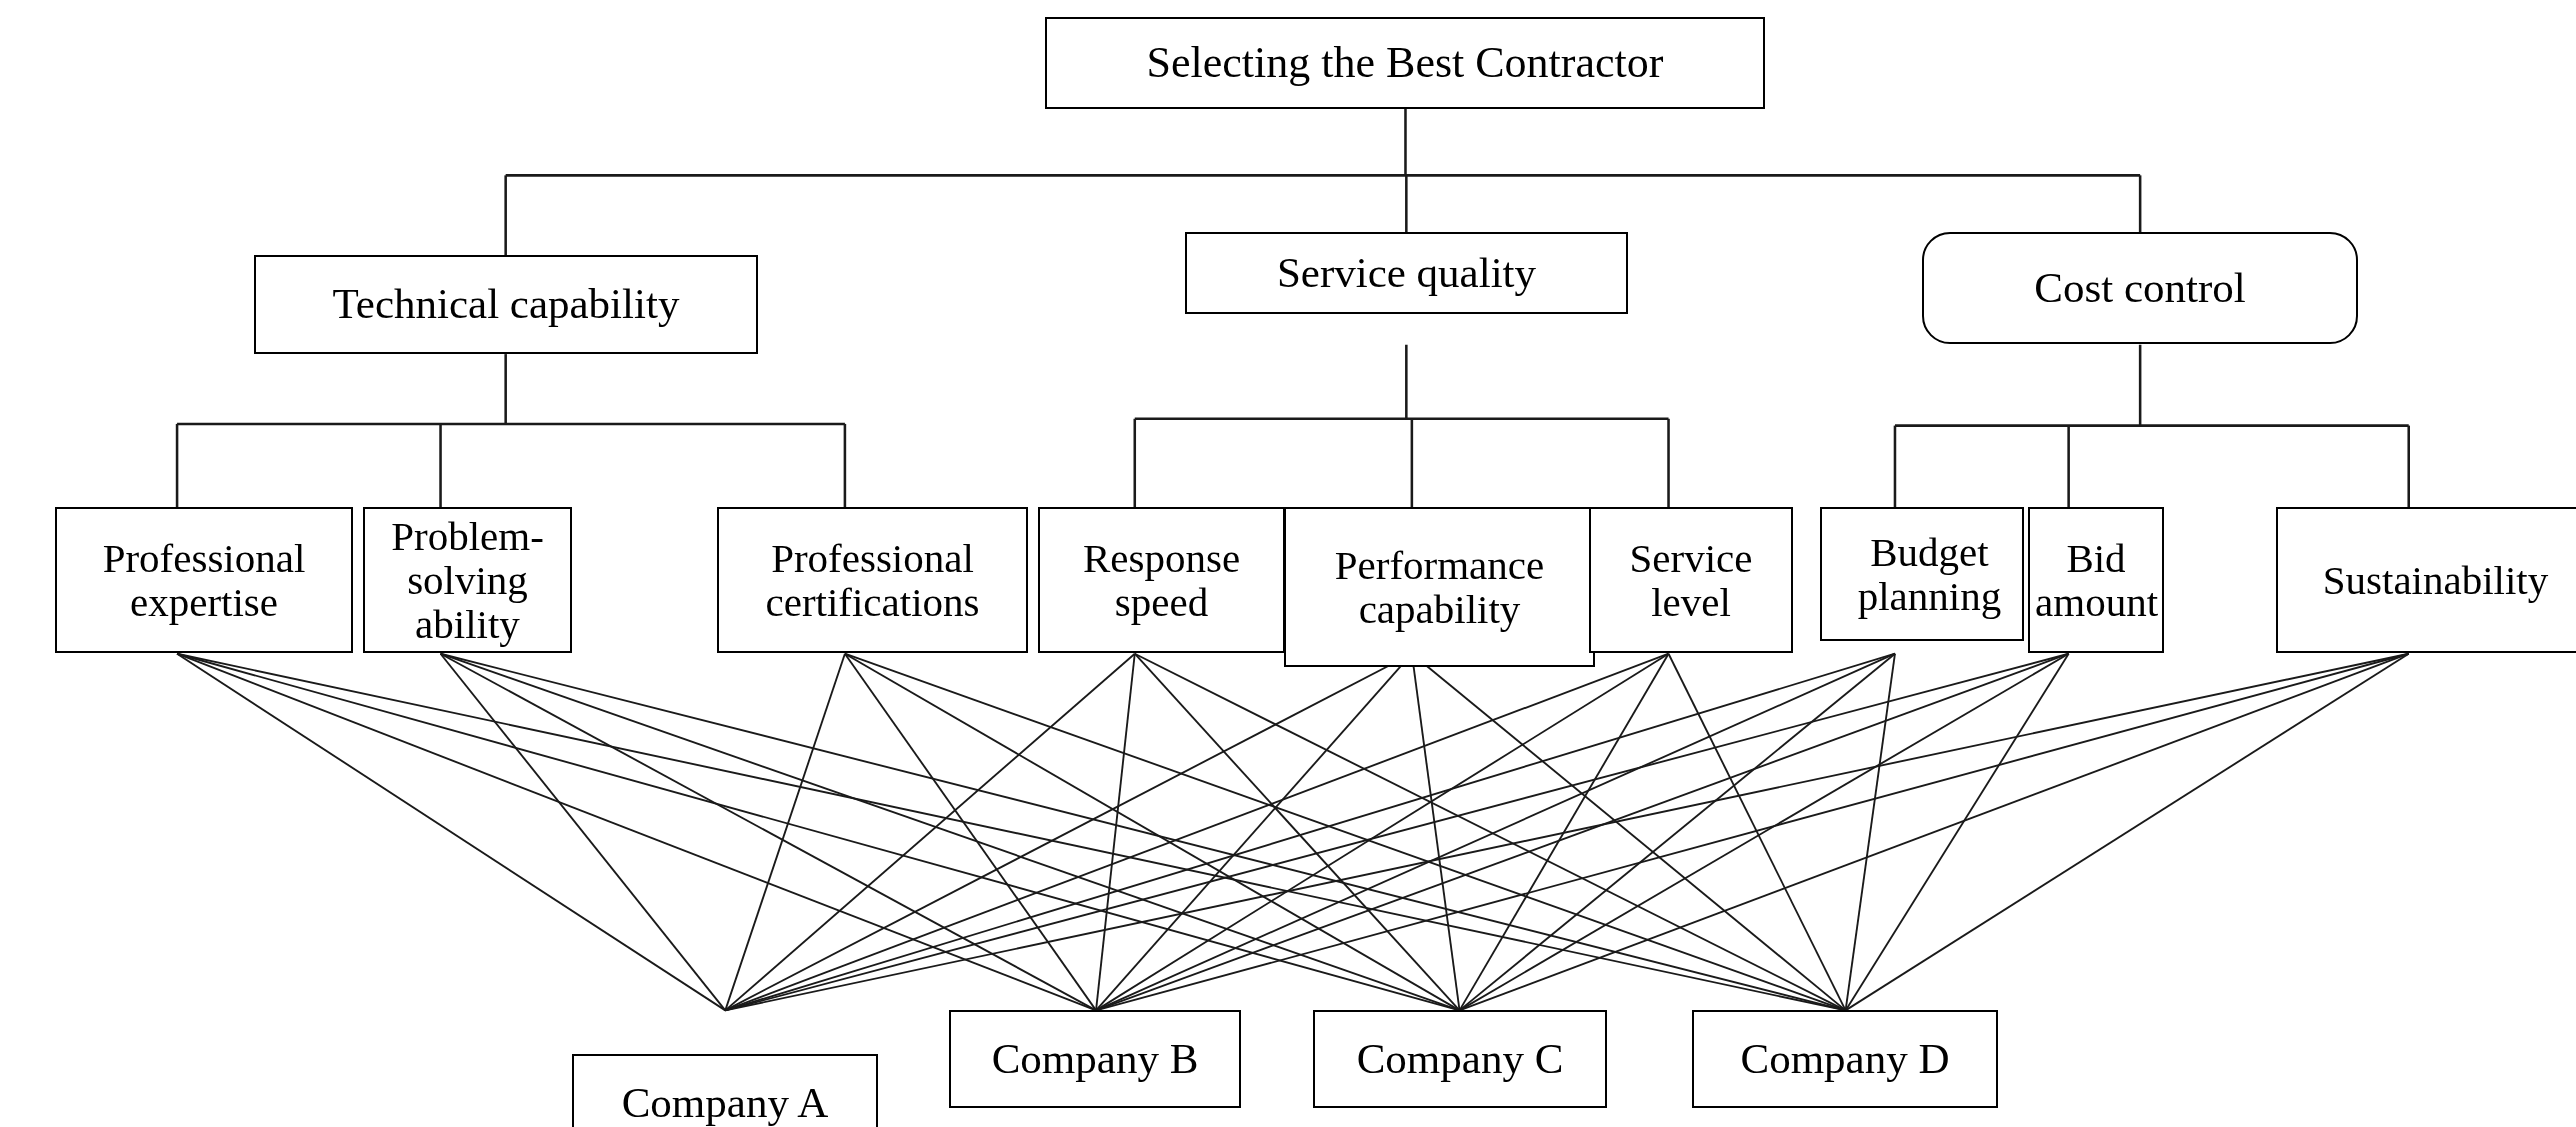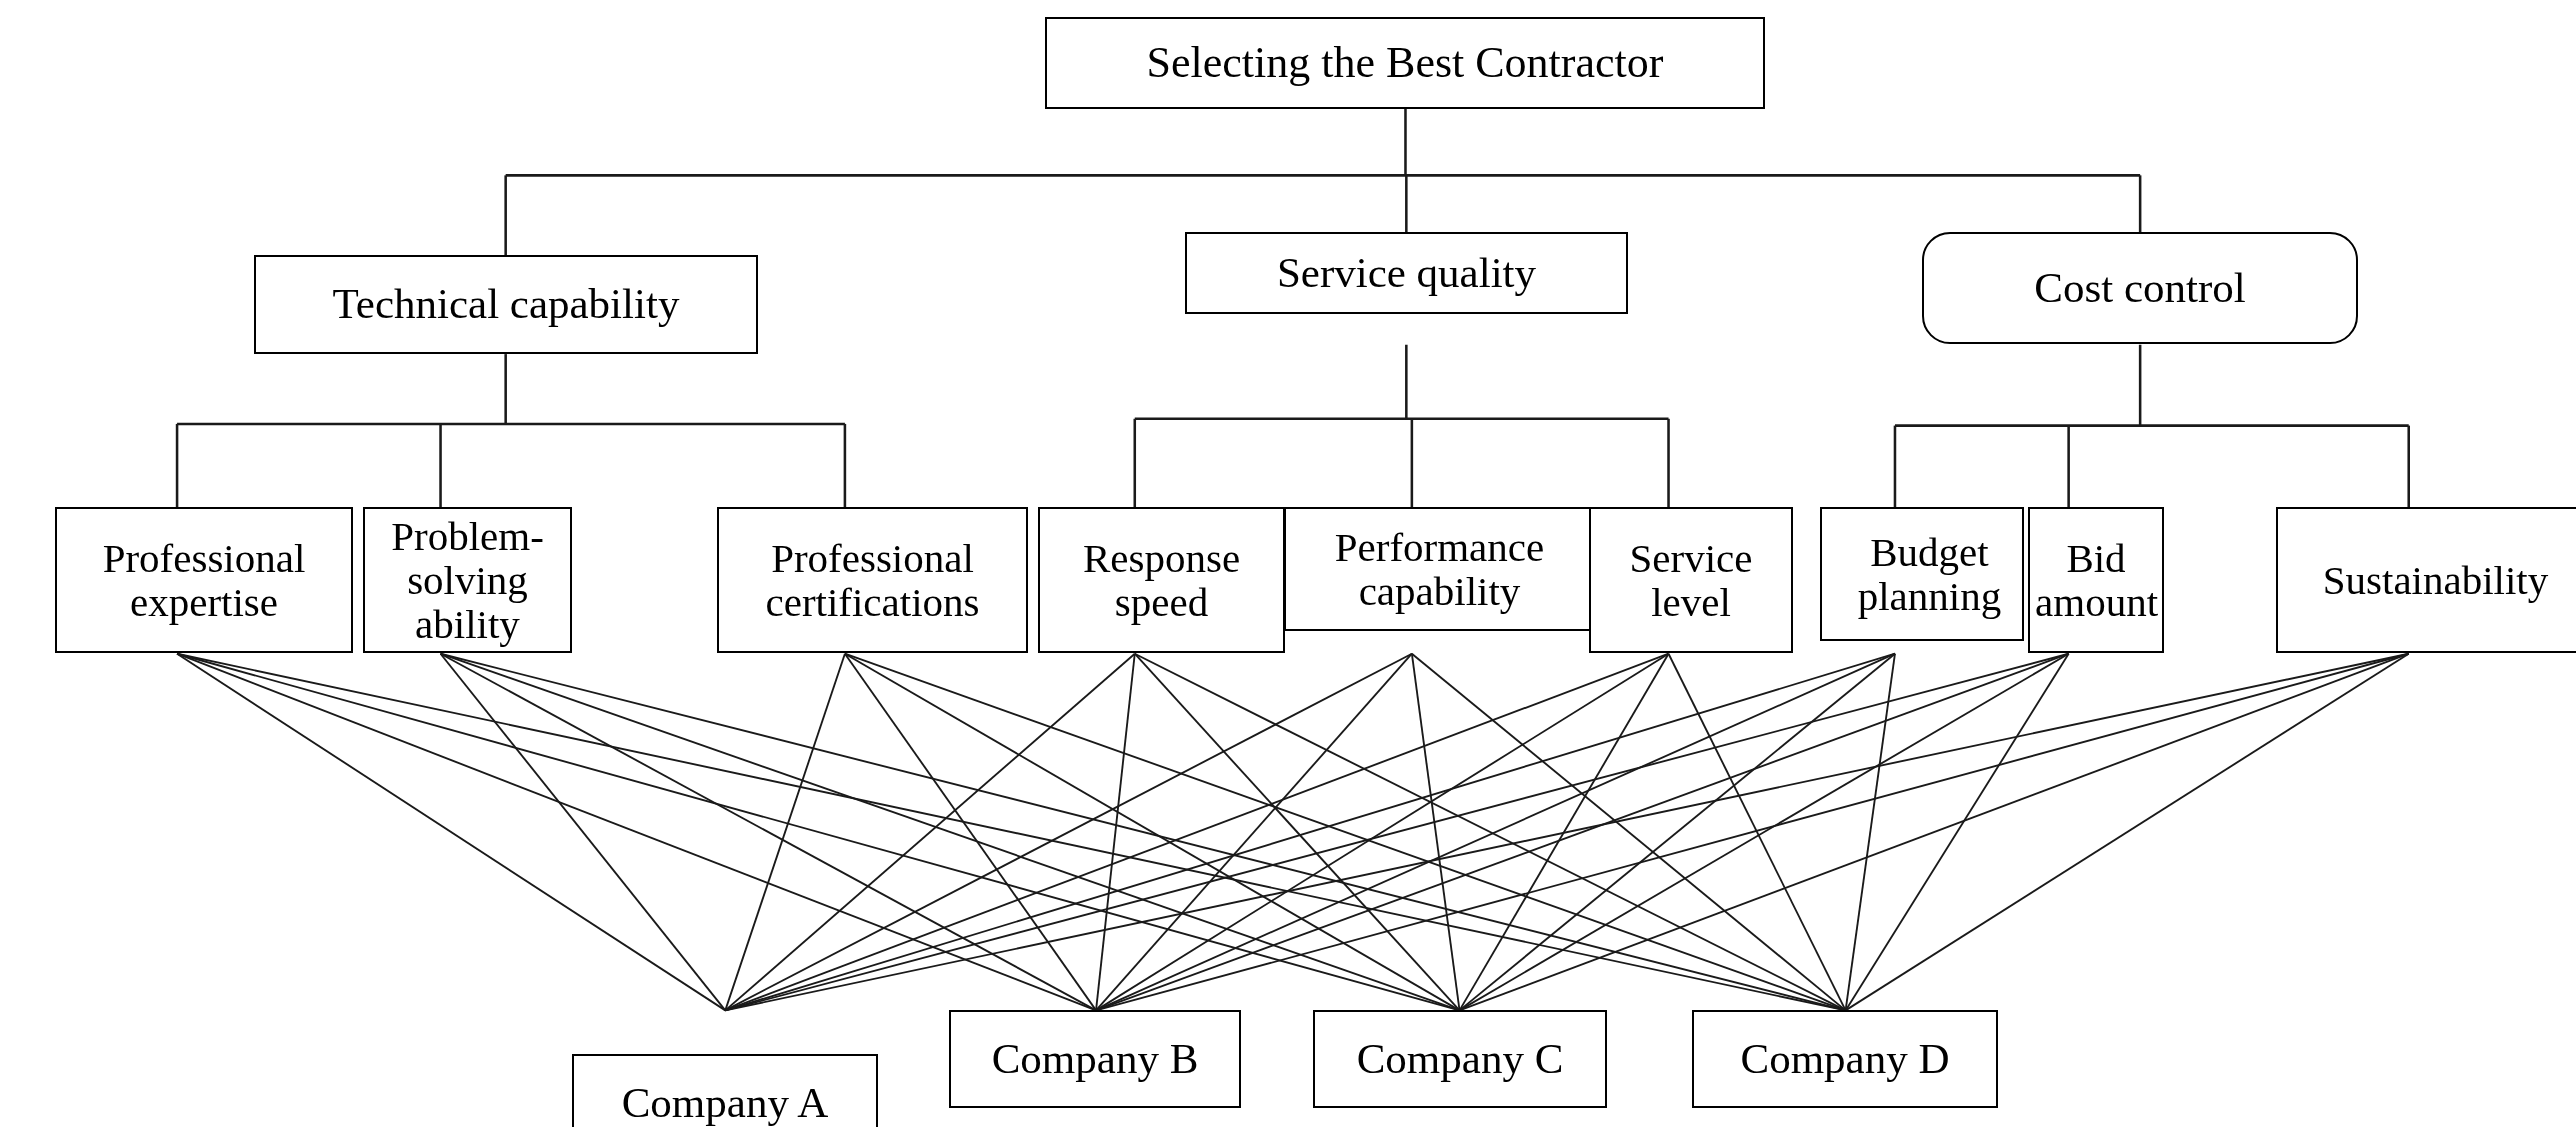--- a/index.html
+++ b/index.html
@@ -131,21 +131,21 @@
   </div>
   <div class="node sub" id="node-sub-1" style="left: 336px; top: 507px; width: 209px; height: 146px;">
     <span class="lbl">Problem-solving ability</span>
   </div>
   <div class="node sub" id="node-sub-2" style="left: 690px; top: 507px; width: 311px; height: 146px;">
     <span class="lbl">Professional certifications</span>
   </div>
   <div class="node sub" id="node-sub-3" style="left: 1011px; top: 507px; width: 247px; height: 146px;">
     <span class="lbl">Response speed</span>
   </div>
-  <div class="node sub" id="node-sub-4" style="left: 1257px; top: 507px; width: 311px; height: 124px;">
+  <div class="node sub" id="node-sub-4" style="left: 1257px; top: 507px; width: 311px; height: 160px;">
     <span class="lbl">Performance capability</span>
   </div>
   <div class="node sub" id="node-sub-5" style="left: 1562px; top: 507px; width: 204px; height: 146px;">
     <span class="lbl">Service level</span>
   </div>
   <div class="node sub" id="node-sub-6" style="left: 1793px; top: 507px; width: 204px; height: 134px; padding-left: 20px;">
     <span class="lbl">Budget planning</span>
   </div>
   <div class="node sub" id="node-sub-7" style="left: 2001px; top: 507px; width: 136px; height: 146px;">
     <span class="lbl">Bid amount</span>

